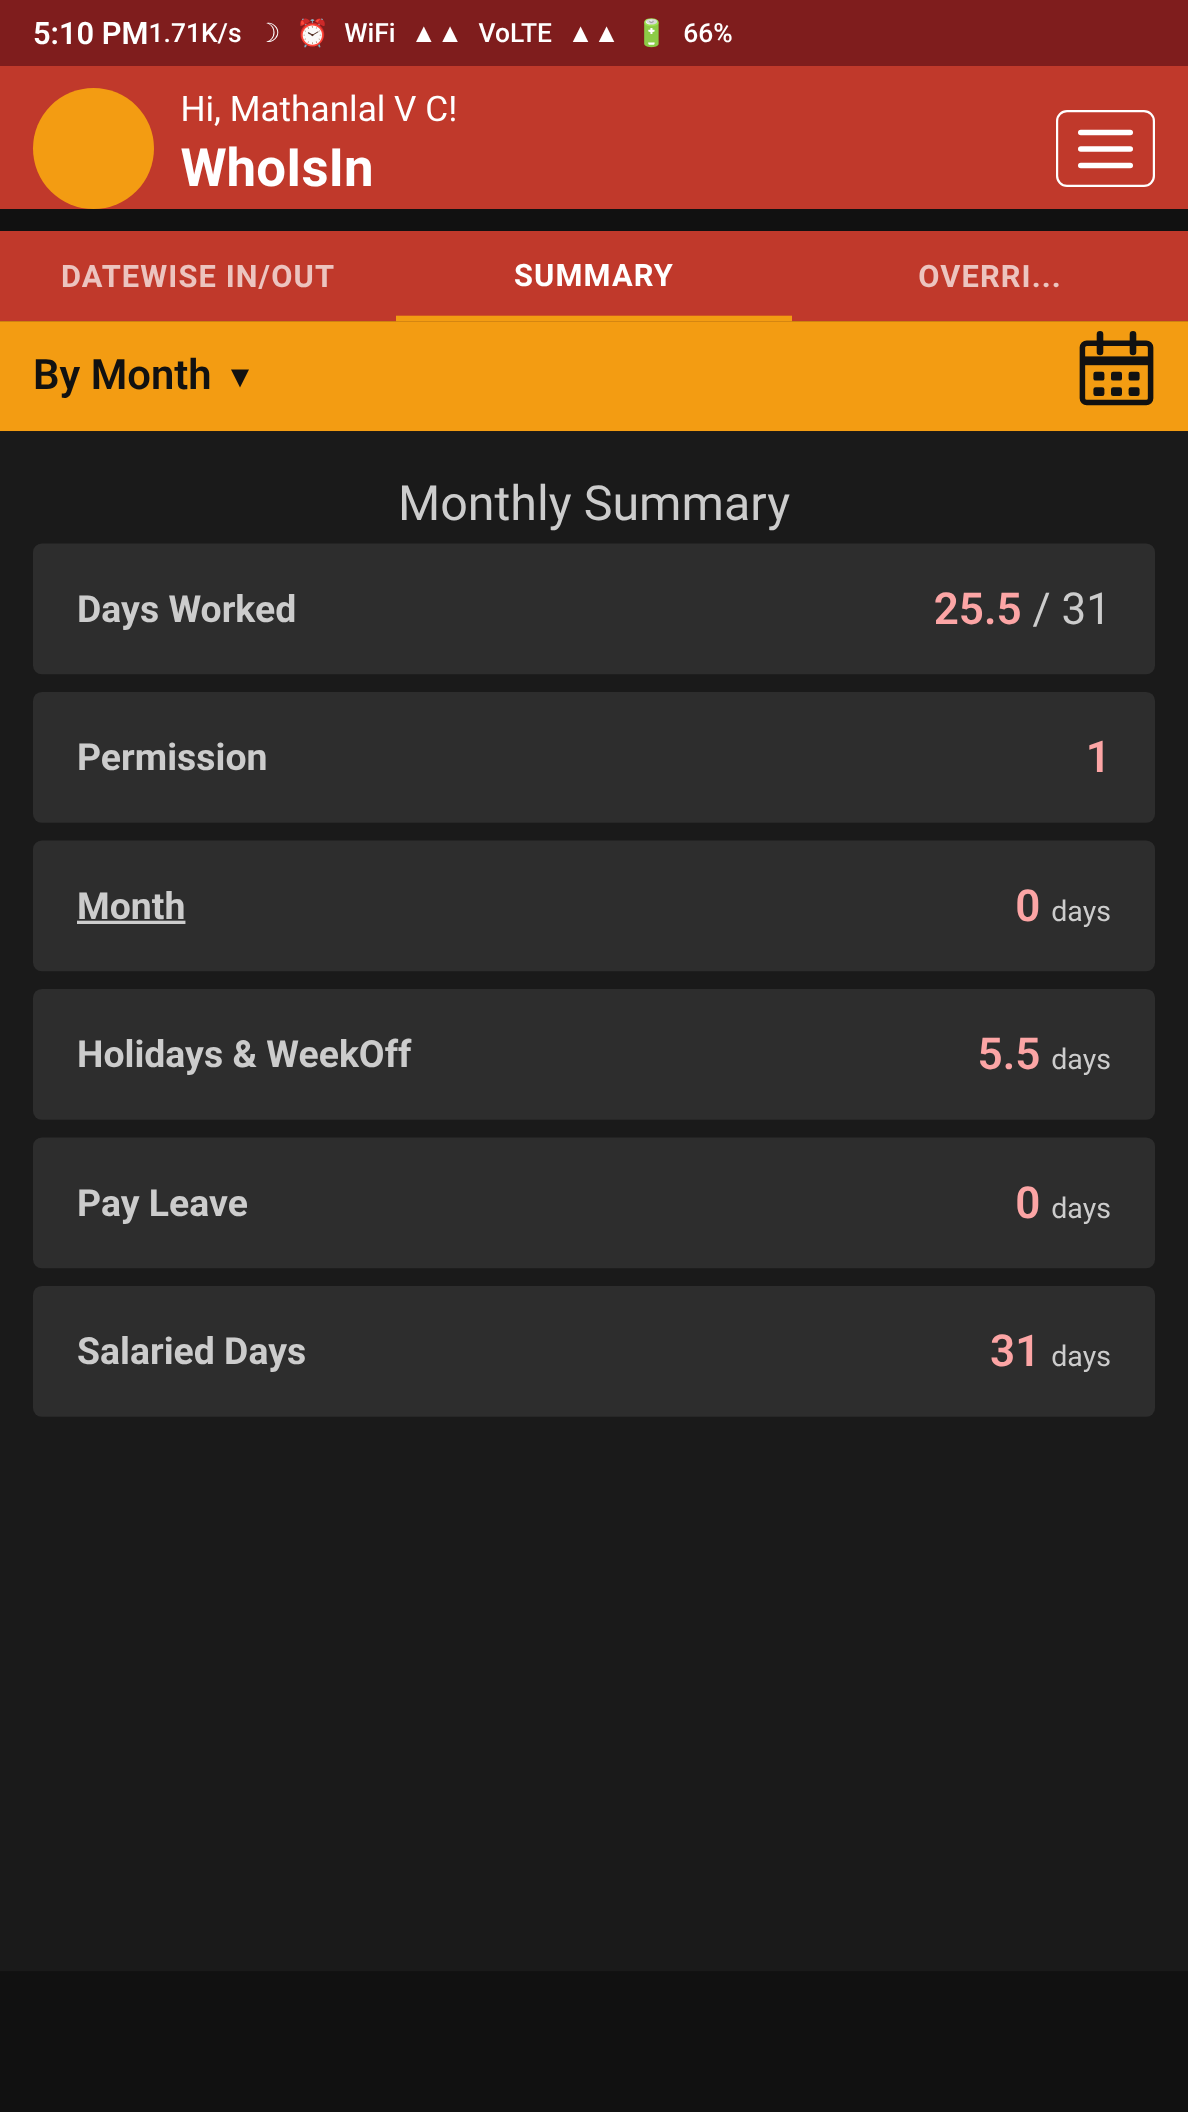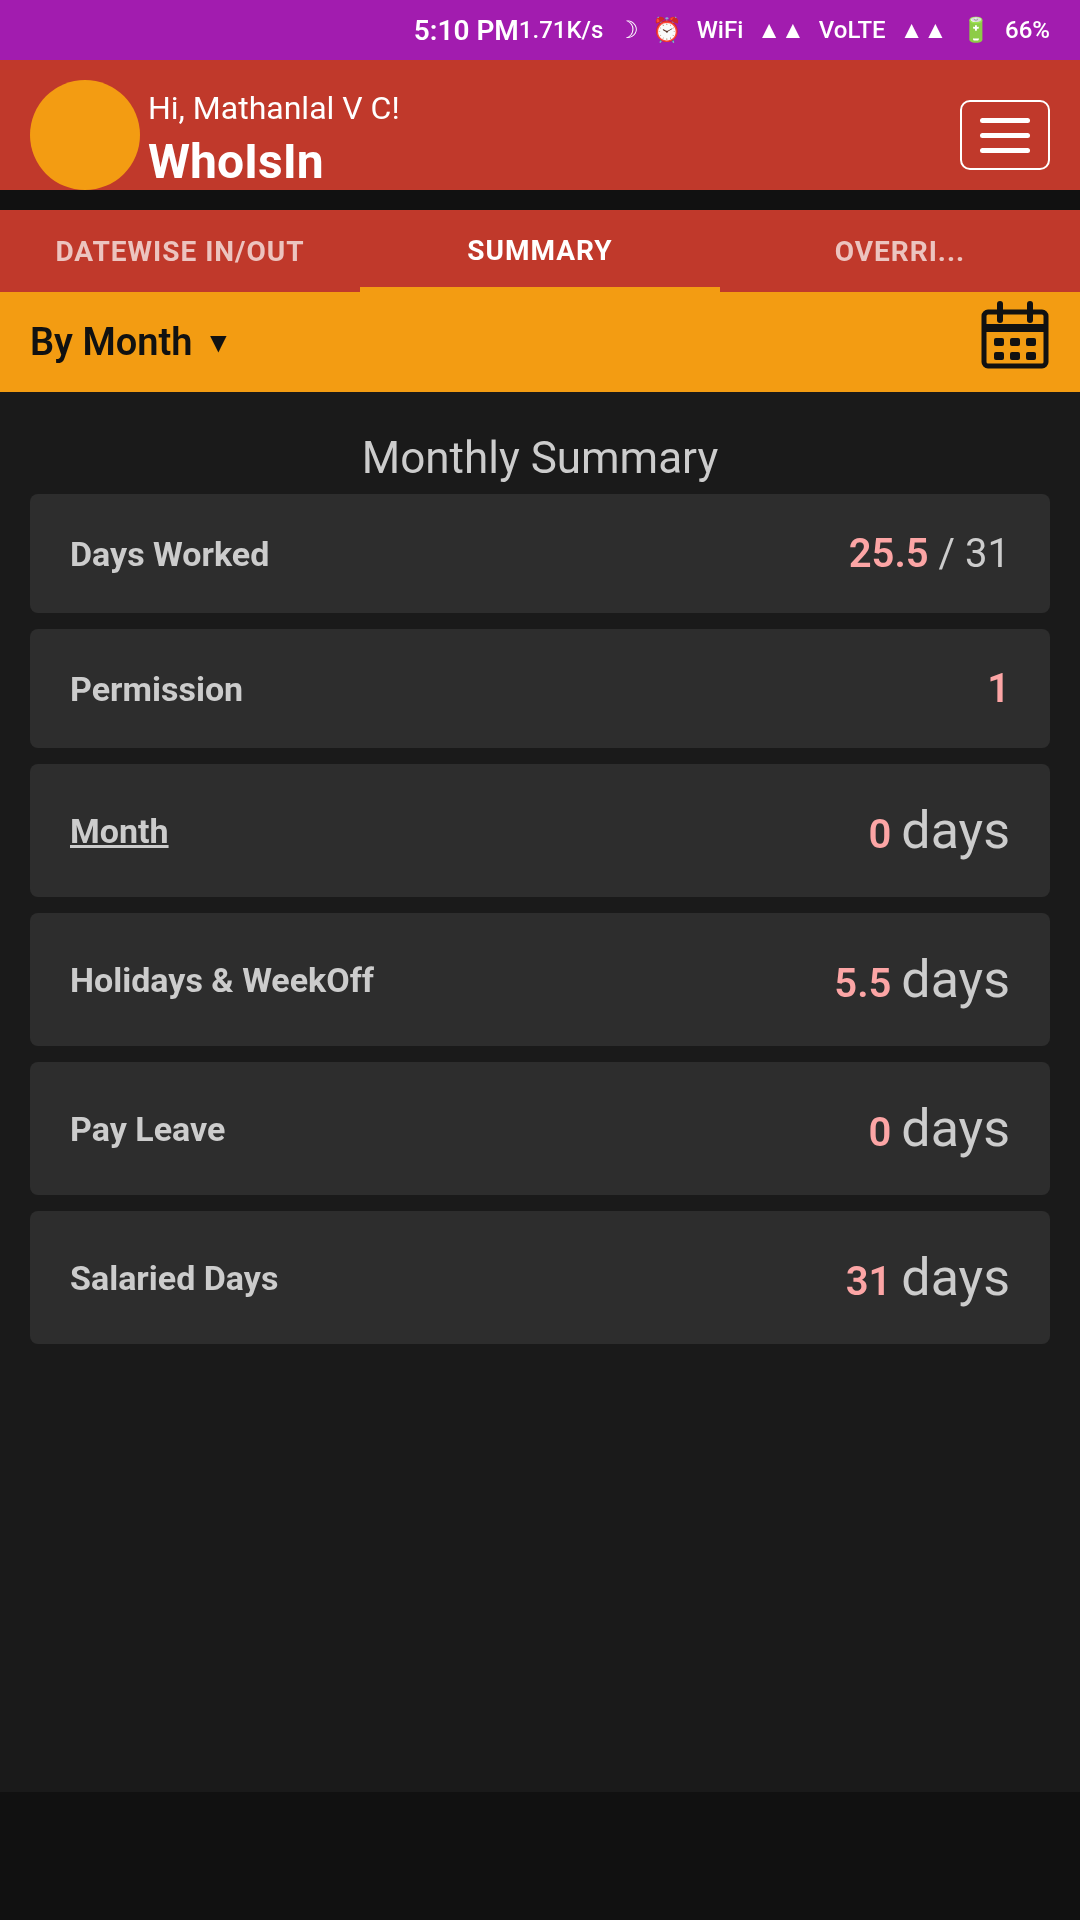--- a/index.html
+++ b/index.html
@@ -14,24 +14,24 @@
       min-height: 1920px;
       font-family: 'Roboto', Arial, sans-serif;
       background: #111;
       overflow-x: hidden;
     }
 
     
     .status-bar {
       width: 100%;
       height: 60px;
-      background: #a21caf;
-      display: flex;
-      align-items: center;
-      justify-content: flex-end;
+      background: #7f1d1d;
+      display: flex;
+      align-items: center;
+      justify-content: flex-start;
       padding: 0 30px;
       color: white;
       font-size: 28px;
       font-weight: 500;
     }
 
     .status-bar-left {
       font-size: 28px;
       font-weight: 600;
     }
@@ -48,22 +48,22 @@
       width: 100%;
       background: #c0392b;
       padding: 20px 30px 0 30px;
       display: flex;
       align-items: center;
       justify-content: space-between;
     }
 
     .header-left {
       display: flex;
-      align-items: flex-end;
-      gap: 8px;
+      align-items: flex-start;
+      gap: 24px;
     }
 
     .avatar {
       width: 110px;
       height: 110px;
       border-radius: 50%;
       background: #f39c12;
       flex-shrink: 0;
     }
 
@@ -222,21 +222,21 @@
       font-weight: 600;
     }
 
     .card-value span.normal {
       color: #ccc;
       font-size: 40px;
     }
 
     .card-value span.days-text {
       color: #ccc;
-      font-size: 52px;
+      font-size: 26px;
     }
   </style>
 </head>
 <body>
 
 <div class="status-bar">
   <span class="status-bar-left">5:10 PM</span>
   <div class="status-bar-right">
     <span>1.71K/s</span>
     <span>☽</span>

